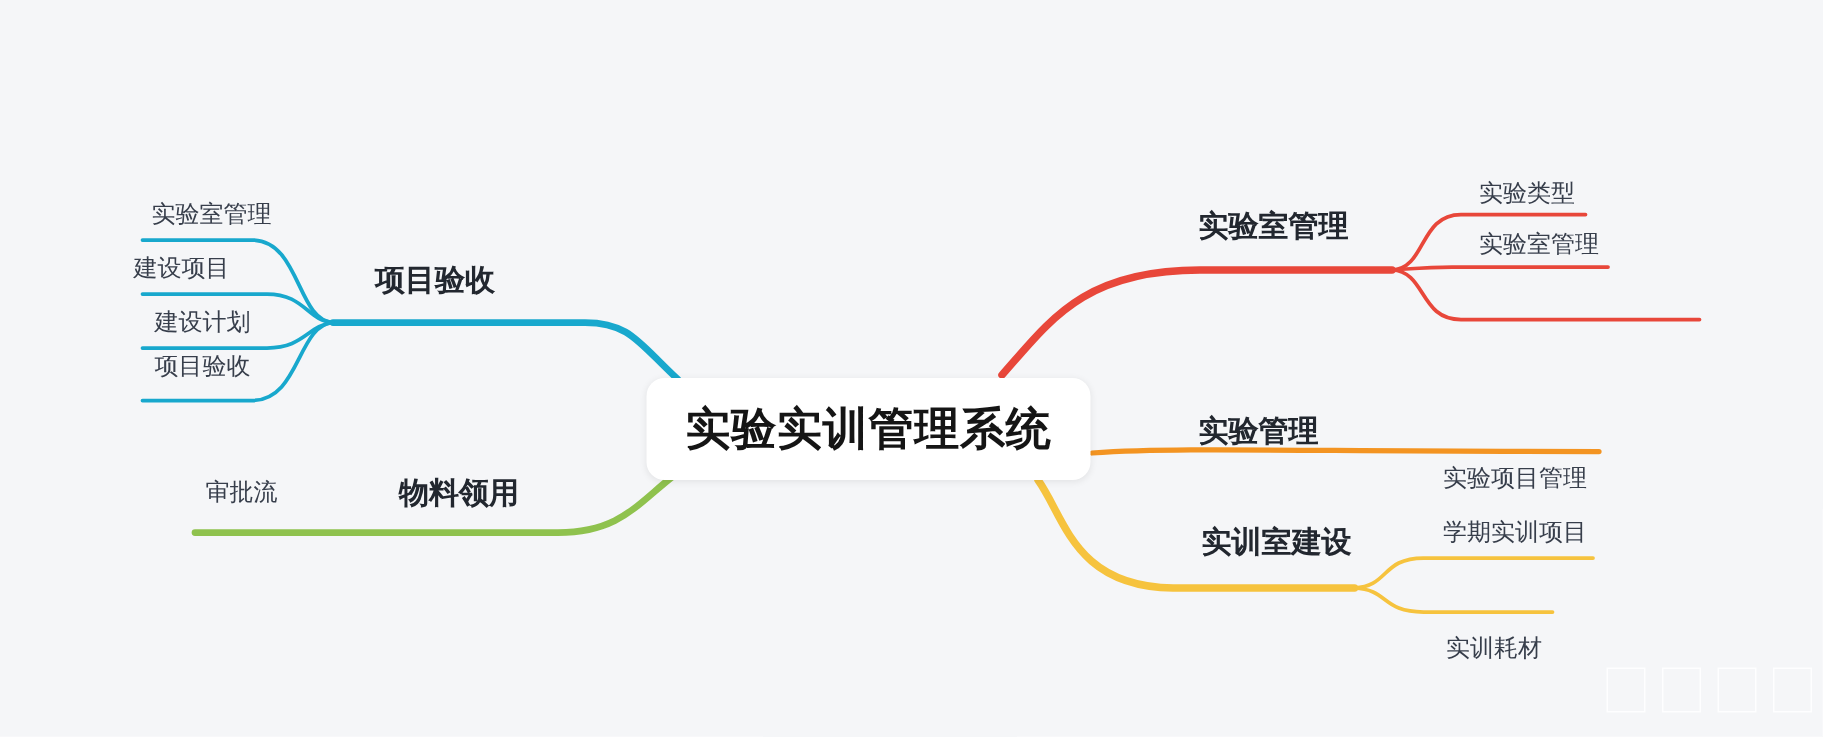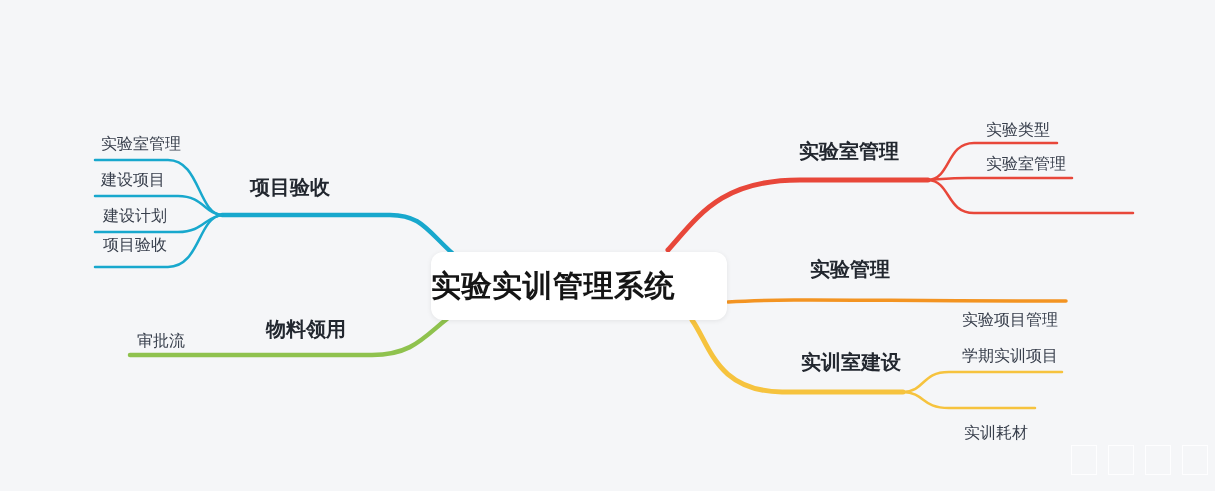--- a/index.html
+++ b/index.html
@@ -29,21 +29,21 @@
     position: absolute;
     left: 431px;
     top: 252px;
     width: 296px;
     height: 68px;
     background: #ffffff;
     border-radius: 12px;
     box-shadow: 0 1px 5px rgba(0,0,0,0.08);
     display: flex;
     align-items: center;
-    justify-content: flex-start;
+    justify-content: center;
   }
   .central-node .title {
     font-size: 30px;
     font-weight: 700;
     color: #151515;
     letter-spacing: 0.5px;
     white-space: nowrap;
   }
   .branch-label {
     position: absolute;
@@ -112,29 +112,29 @@
     </g>
   </svg>
 
   <div class="central-node">
     <span class="title">实验实训管理系统</span>
   </div>
 
   <div class="branch-label" style="left:250px; top:176px;">项目验收</div>
   <div class="branch-label" style="left:266px; top:318px;">物料领用</div>
   <div class="branch-label" style="left:799px; top:140px;">实验室管理</div>
-  <div class="branch-label" style="left:799px; top:258px;margin-left:11px;">实验管理</div>
+  <div class="branch-label" style="left:799px; top:277px;">实验管理</div>
   <div class="branch-label" style="left:801px; top:351px;">实训室建设</div>
 
   <div class="child-label" style="left:101px; top:135px;">实验室管理</div>
-  <div class="child-label" style="left:101px; top:171px;">建设项目</div>
+  <div class="child-label" style="left:89px; top:171px;">建设项目</div>
   <div class="child-label" style="left:103px; top:207px;">建设计划</div>
   <div class="child-label" style="left:103px; top:236px;">项目验收</div>
 
-  <div class="child-label" style="left:137px; top:332px;">审批流</div>
+  <div class="child-label" style="left:137px; top:320px;">审批流</div>
 
   <div class="child-label" style="left:986px; top:121px;">实验类型</div>
   <div class="child-label" style="left:986px; top:155px;">实验室管理</div>
 
   <div class="child-label" style="left:962px; top:279px;margin-top:32px;">实验项目管理</div>
 
   <div class="child-label" style="left:962px; top:347px;">学期实训项目</div>
   <div class="child-label" style="left:964px; top:383px;margin-top:41px;">实训耗材</div>
 
   <div class="watermark">

